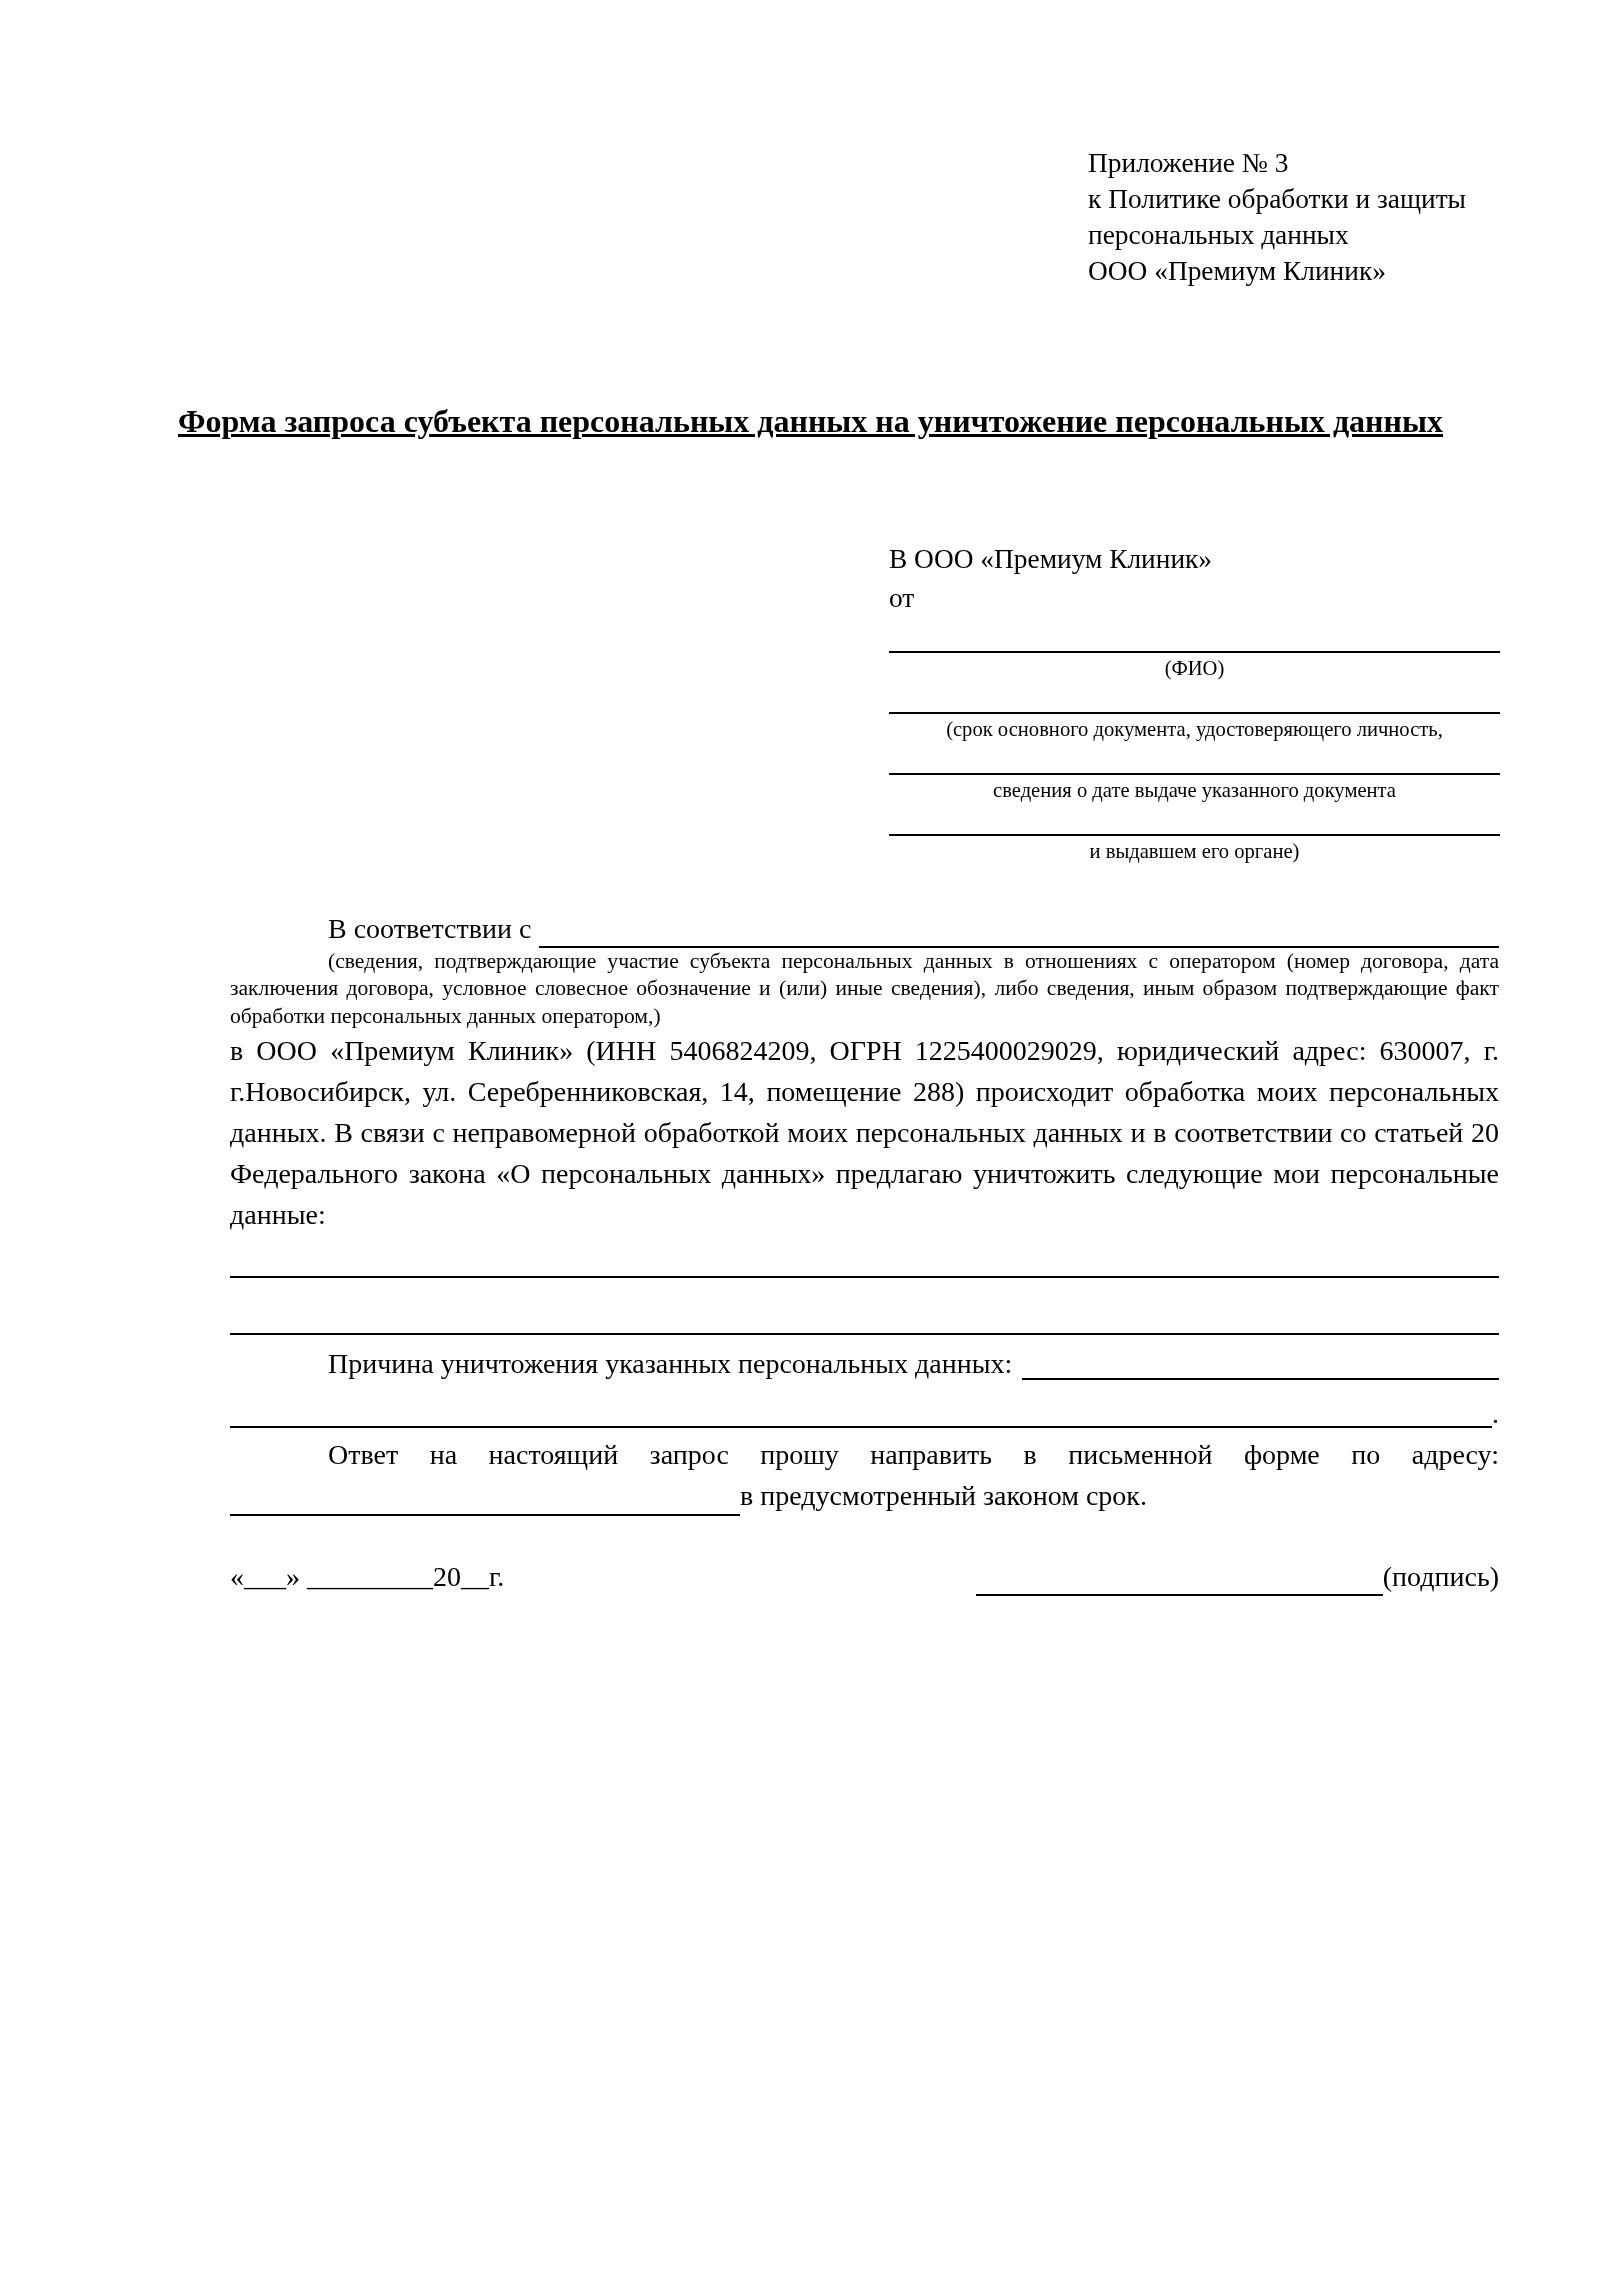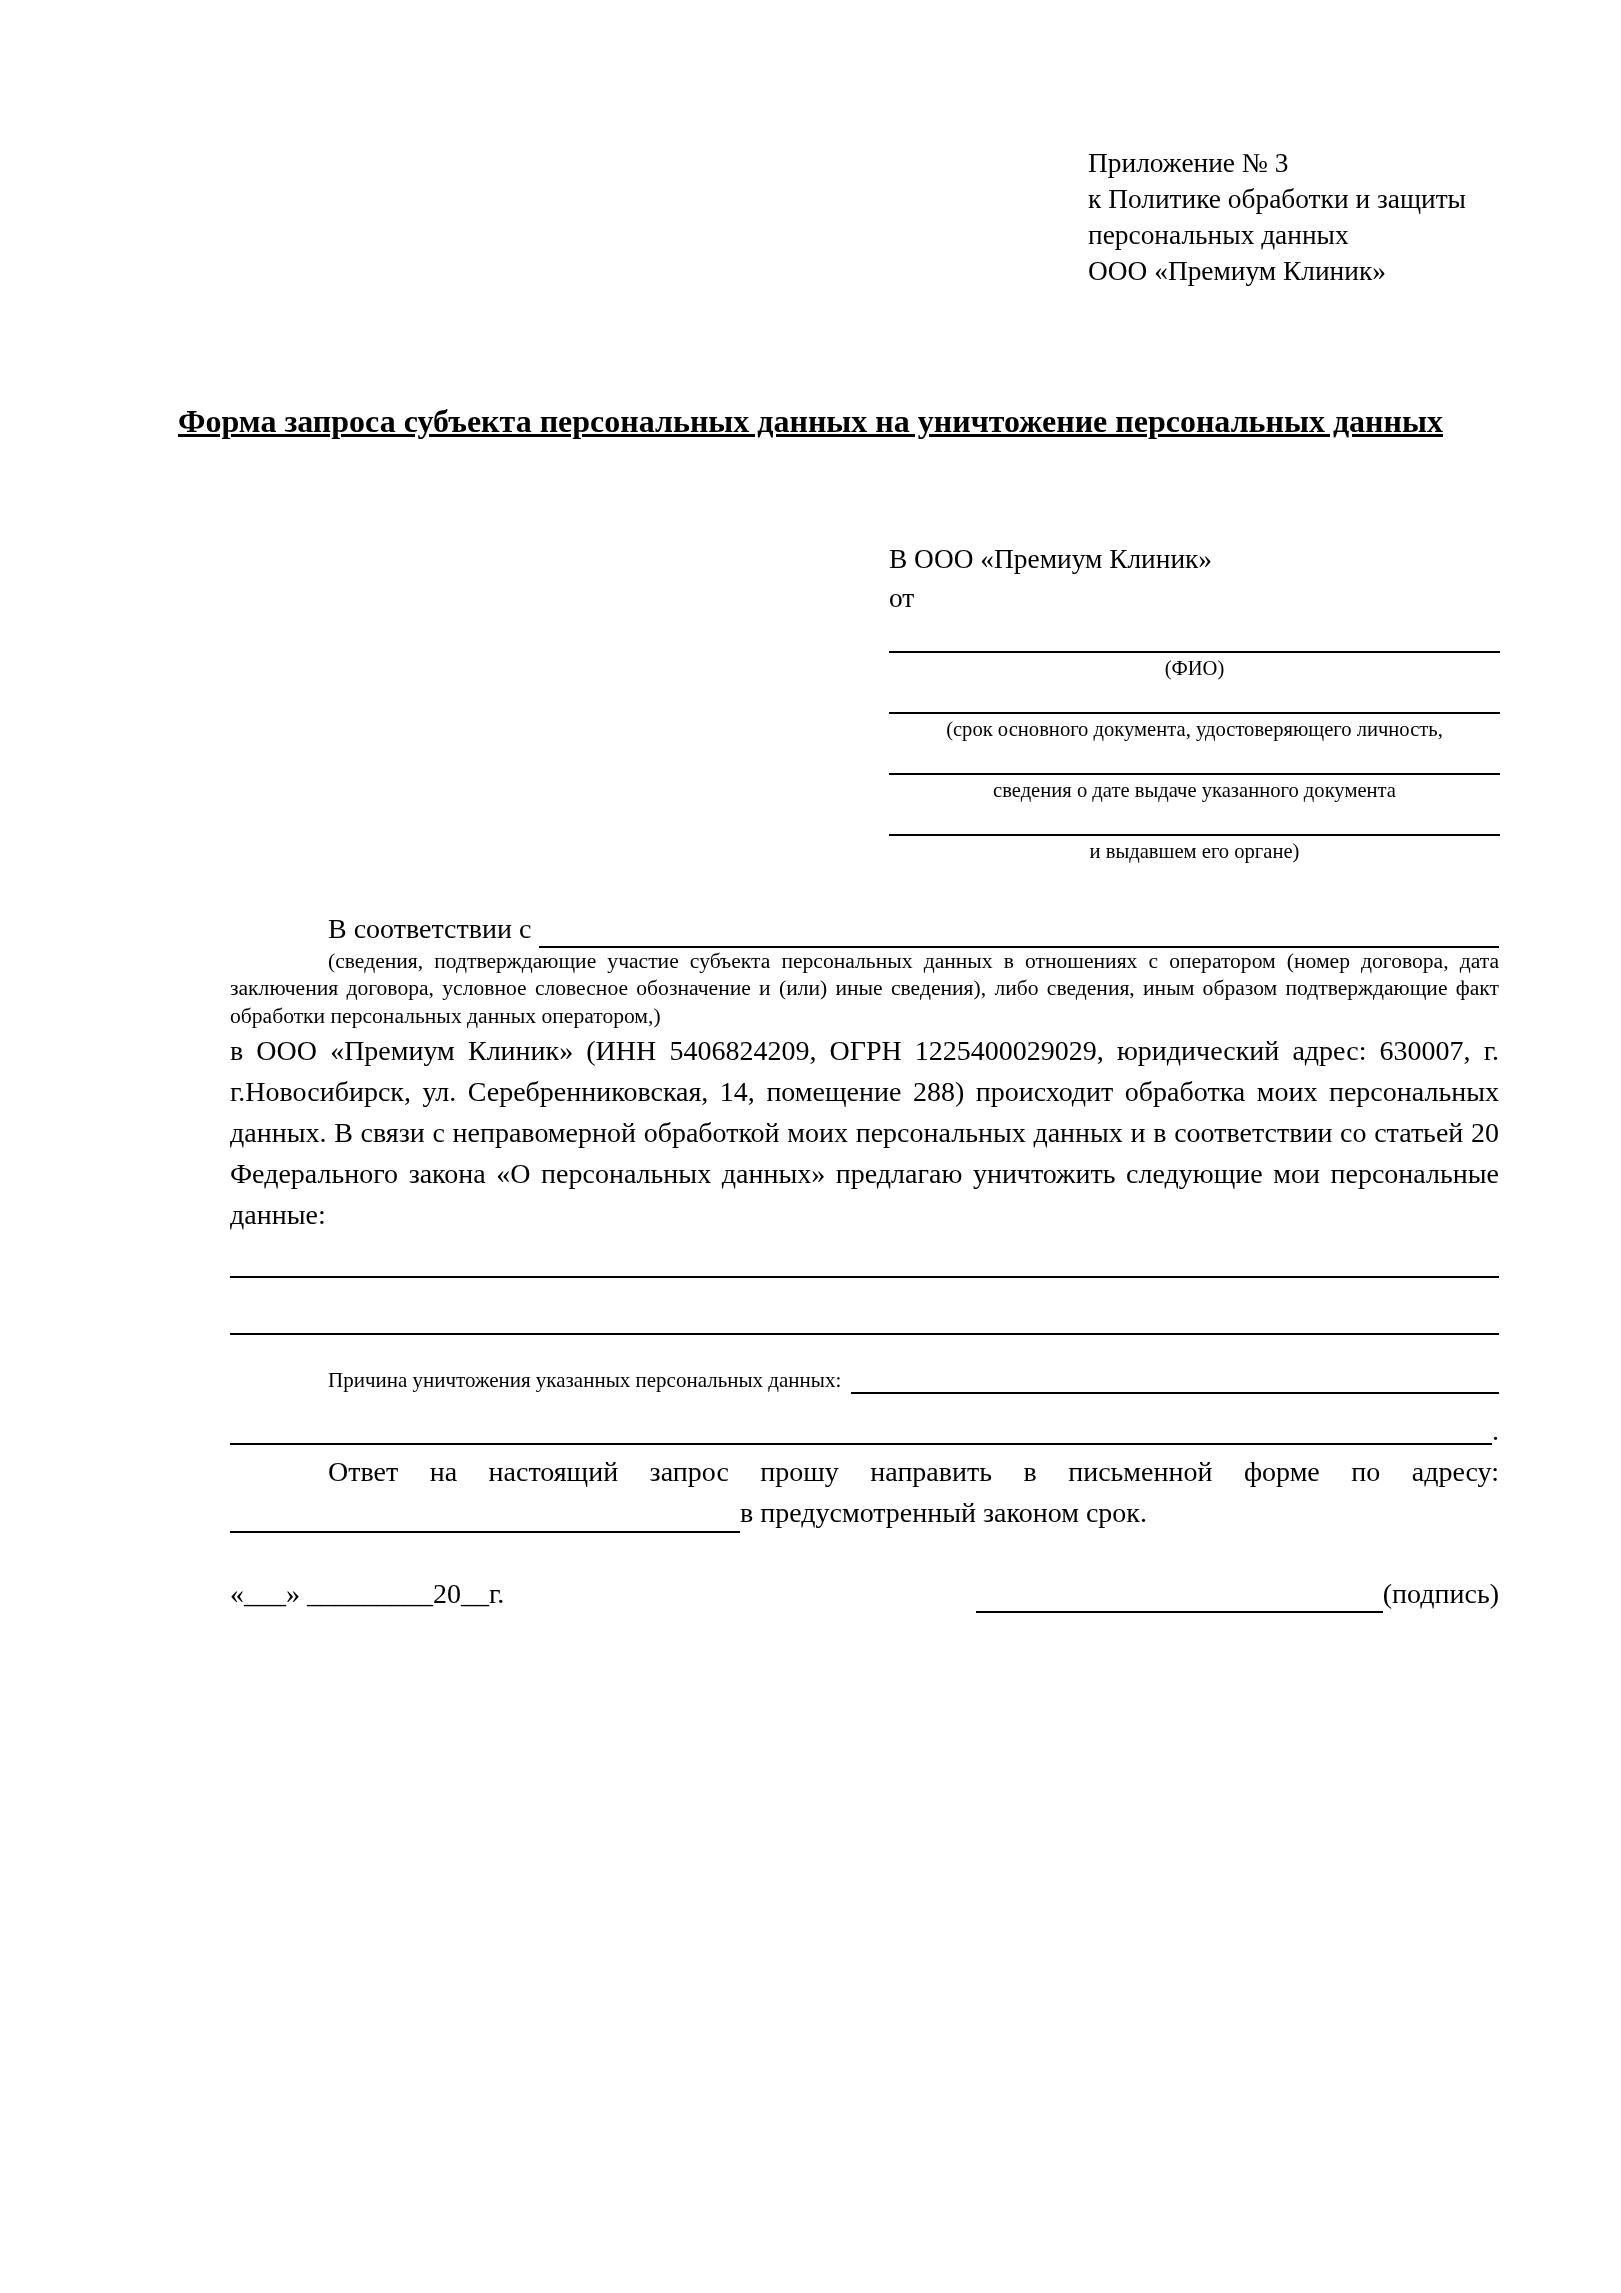--- a/index.html
+++ b/index.html
@@ -91,24 +91,24 @@
     text-align: justify;
   }
 
   
   .rule { border-bottom: 2.9px solid #000; }
   .r1 { height: 43px; }
   .r2 { height: 57px; }
 
   
   .reason-row {
-    margin-top: 26px;
-    display: flex;
-    align-items: flex-start;
-    font-size: 21px;
+    margin-top: 9px;
+    display: flex;
+    align-items: center;
+    font-size: 28px;
     line-height: 39px;
   }
   .reason-row .fill { margin-left: 9.8px; }
 
   
   .line-dot-row {
     display: flex;
     align-items: flex-end;
     height: 45px;
     font-size: 28px;

